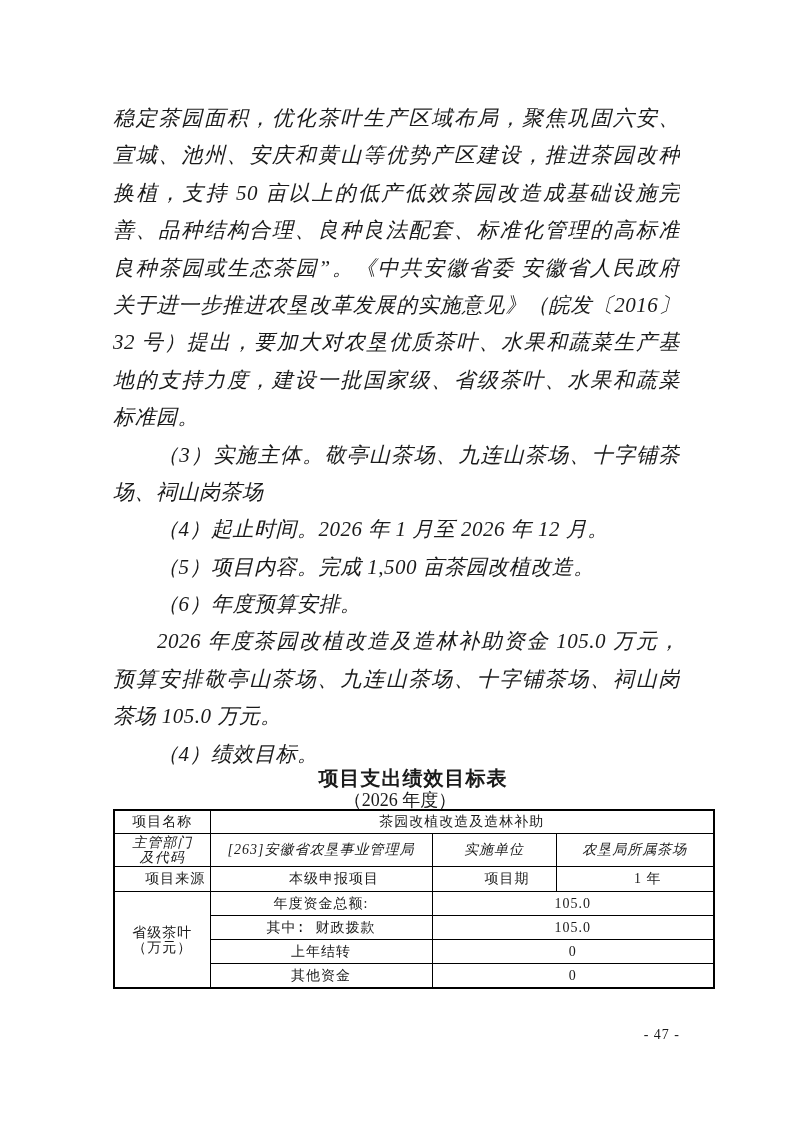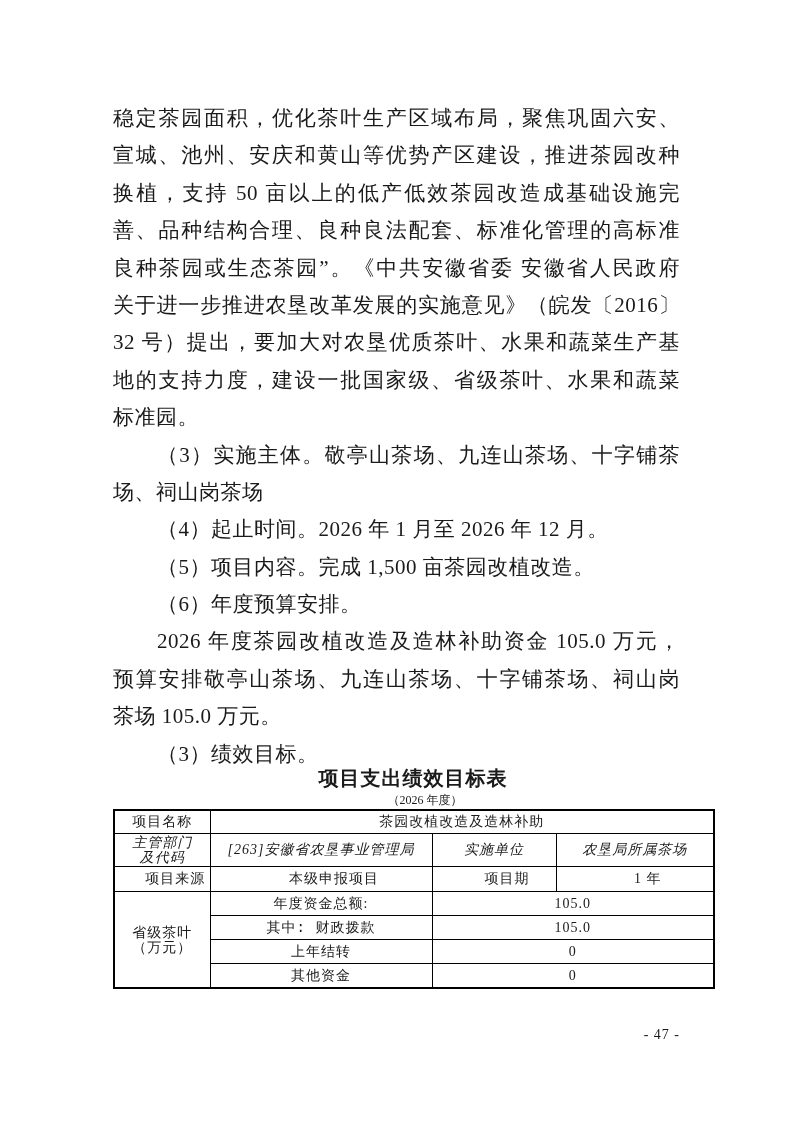--- a/index.html
+++ b/index.html
@@ -8,21 +8,21 @@
     background:#ffffff;
     font-family:"Liberation Serif","DejaVu Serif",serif;
     color:#1a1a1a;
     position:relative;
     overflow:hidden;
   }
   .page { position:absolute; inset:0; background:#ffffff; }
 
   
   .content {
-    position:absolute; left:113px; top:100px; width:567px;
+    position:absolute; left:113px; top:100px; width:567px;font-style:italic;
   }
   .ln {
     font-size:21px;
     line-height:37.4px;
     height:37.4px;
     letter-spacing:0.5px;
     text-align:justify;
     text-align-last:justify;
     text-justify:inter-character;
     overflow:hidden;
@@ -35,23 +35,23 @@
   .tbl-title {
     position:absolute; left:113px; top:765px; width:600px;
     text-align:center;
     font-family:"Liberation Sans","DejaVu Sans",sans-serif;
     font-weight:bold;
     font-size:20px;
     line-height:26px;
     letter-spacing:1px;
   }
   .tbl-sub {
-    position:absolute; left:125px; top:792px; width:600px;
+    position:absolute; left:100px; top:792px; width:600px;
     text-align:center;
-    font-size:12px;
+    font-size:18px;
     line-height:16px;
   }
 
   
   table.perf {
     position:absolute; left:113px; top:809px;
     width:600px;
     border-collapse:collapse;
     table-layout:fixed;
     border:2px solid #000;
@@ -102,21 +102,21 @@
     <div class="ln end">场、祠山岗茶场</div>
 
     <div class="ln end ind">（4）起止时间。2026 年 1 月至 2026 年 12 月。</div>
     <div class="ln end ind">（5）项目内容。完成 1,500 亩茶园改植改造。</div>
     <div class="ln end ind">（6）年度预算安排。</div>
 
     <div class="ln ind">2026 年度茶园改植改造及造林补助资金 105.0 万元，</div>
     <div class="ln">预算安排敬亭山茶场、九连山茶场、十字铺茶场、祠山岗</div>
     <div class="ln end">茶场 105.0 万元。</div>
 
-    <div class="ln end ind">（3）绩效目标。</div>
+    <div class="ln end ind">（4）绩效目标。</div>
   </div>
 
   <div class="tbl-title">项目支出绩效目标表</div>
   <div class="tbl-sub">（2026 年度）</div>
 
   <table class="perf">
     <colgroup>
       <col style="width:96px">
         <col style="width:222px">
         <col style="width:124px">

